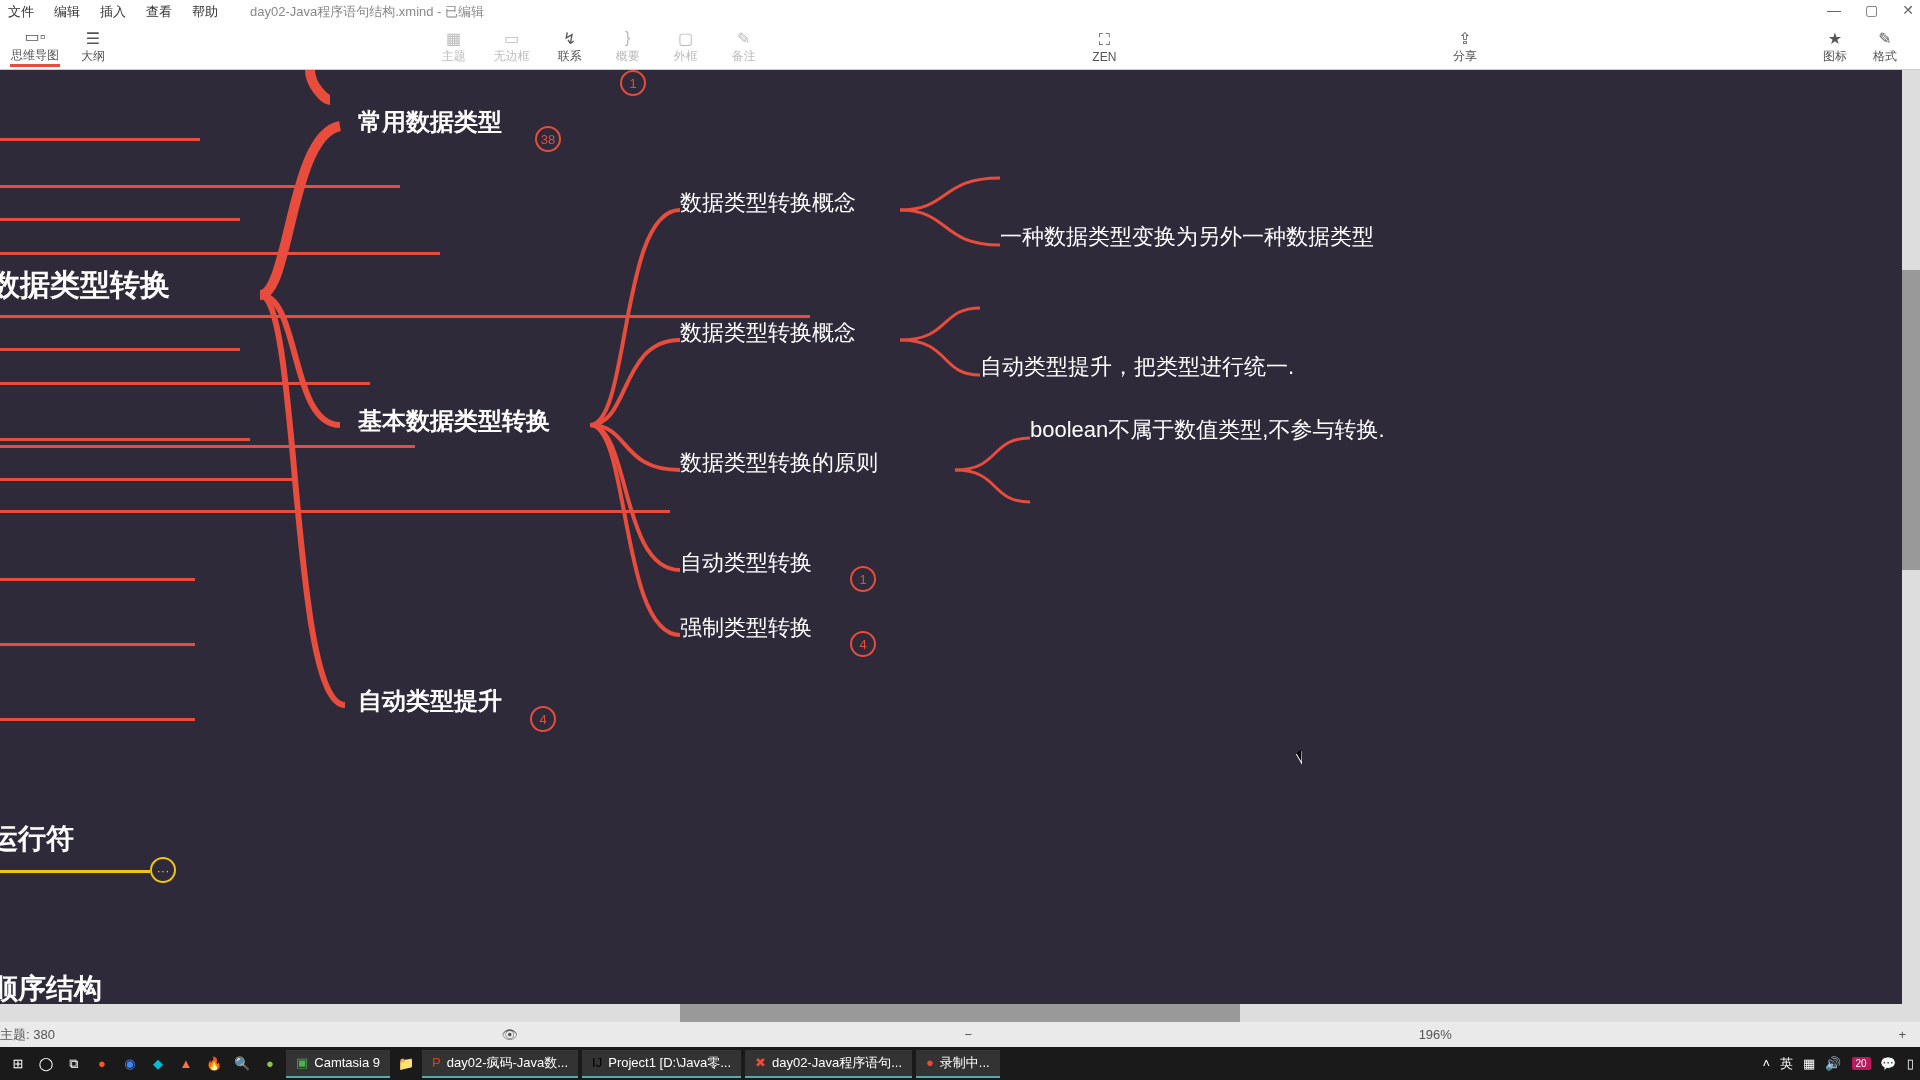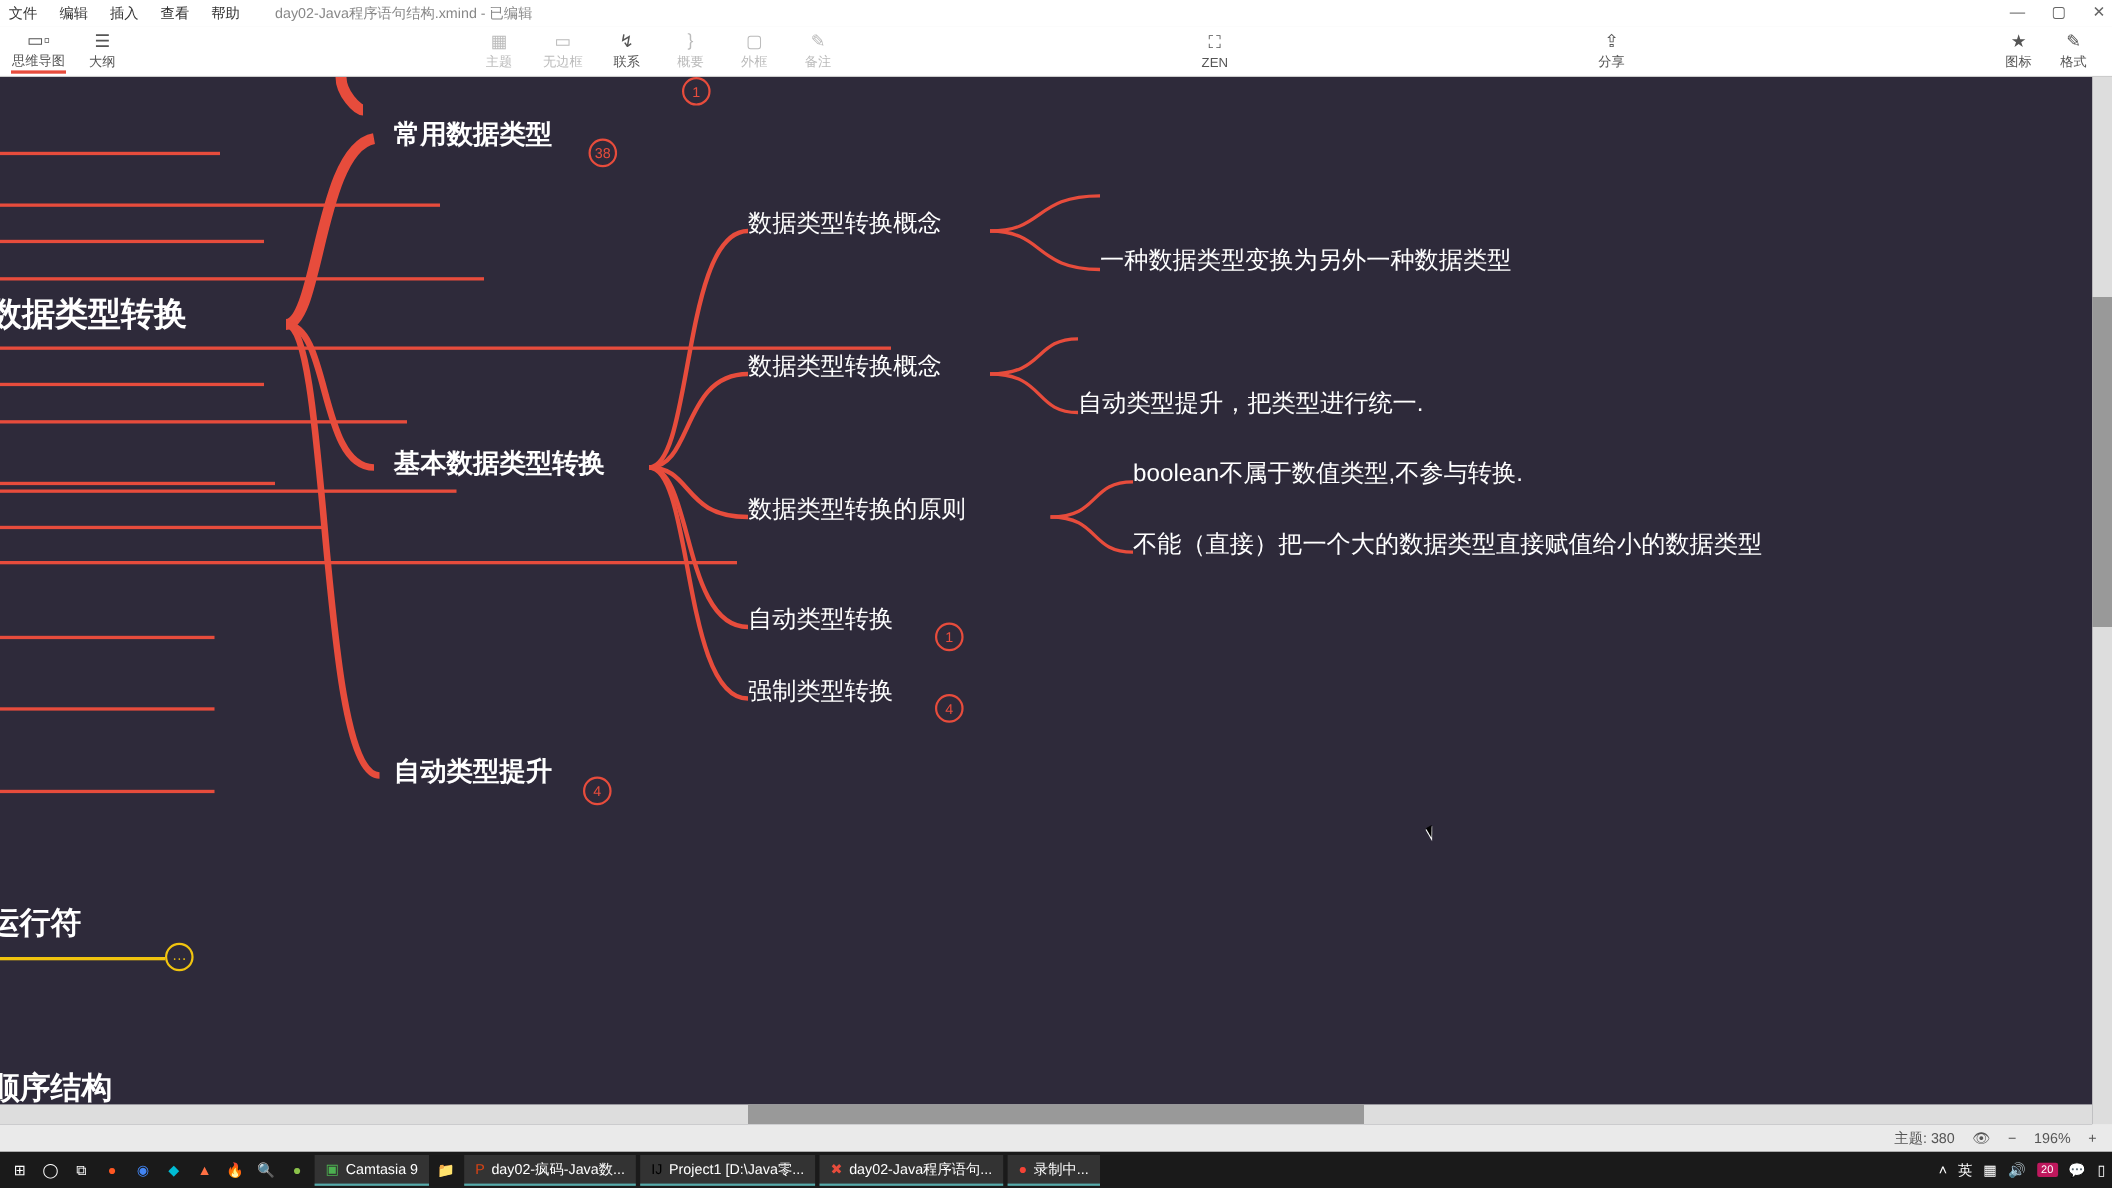--- a/index.html
+++ b/index.html
@@ -17,21 +17,21 @@
 .node{position:absolute;color:#fff;font-weight:bold;white-space:nowrap}
 .node.root{font-size:30px}
 .node.branch{font-size:24px}
 .node.leaf{font-size:22px;font-weight:normal}
 .node.big{font-size:28px}
 .underline{position:absolute;height:3px;background:#e74c3c}
 .underline.yellow{background:#f1c40f}
 .badge{position:absolute;width:26px;height:26px;border:2px solid #e74c3c;border-radius:50%;display:flex;align-items:center;justify-content:center;color:#e74c3c;font-size:13px;background:#2e2a3a}
 .badge.yellow{border-color:#f1c40f;color:#f1c40f}
 svg.connectors{position:absolute;top:0;left:0;width:100%;height:100%;pointer-events:none}
-.statusbar{position:absolute;bottom:33px;left:0;right:0;height:25px;background:#eaeaea;display:flex;align-items:center;justify-content:flex-end;font-size:13px;padding-right:14px;gap:16px;color:#555}
+.statusbar{position:absolute;bottom:33px;left:0;right:0;height:25px;background:#eaeaea;display:flex;align-items:center;justify-content:space-between;font-size:13px;padding-right:14px;gap:16px;color:#555}
 .scrollbar-v{position:absolute;right:0;top:70px;width:18px;height:960px;background:#ddd;display:flex;flex-direction:column}
 .scrollbar-v .thumb{width:100%;background:#999;height:300px;margin-top:200px}
 .scrollbar-h{position:absolute;bottom:58px;left:0;right:18px;height:18px;background:#ddd}
 .scrollbar-h .thumb{height:100%;width:560px;margin-left:680px;background:#999}
 .taskbar{position:absolute;bottom:0;left:0;right:0;height:33px;background:#1a1a1a;display:flex;align-items:center;padding:0 6px;gap:4px;color:#fff;font-size:13px}
 .taskbar .ico{width:24px;height:24px;display:flex;align-items:center;justify-content:center;border-radius:2px}
 .taskbar .app{height:28px;padding:0 10px;display:flex;align-items:center;gap:6px;background:#333;border-bottom:2px solid #5aa}
 .taskbar .tray{margin-left:auto;display:flex;align-items:center;gap:10px}
 .winbtns{position:absolute;right:6px;top:2px;display:flex;gap:24px;color:#666;font-size:14px}
 .cursor{position:absolute;width:0;height:0;border-left:7px solid #fff;border-right:7px solid transparent;border-bottom:12px solid transparent;border-top:0;transform:rotate(-30deg)}
@@ -174,21 +174,20 @@
   <div class="underline" style="left:985;top:115px;width:400px"></div>
   <div class="node leaf" style="left:1000px;top:152px">一种数据类型变换为另外一种数据类型</div>
   <div class="underline" style="left:985;top:182px;width:440px"></div>
 
   <div class="underline" style="left:965;top:245px;width:810px"></div>
   <div class="node leaf" style="left:980px;top:282px">自动类型提升，把类型进行统一.</div>
   <div class="underline" style="left:965;top:312px;width:370px"></div>
 
   <div class="node leaf" style="left:1030px;top:345px">boolean不属于数值类型,不参与转换.</div>
   <div class="underline" style="left:1015;top:375px;width:415px"></div>
-  <div class="node leaf" style="left:1030px;top:410px">不能（直接）把一个大的数据类型直接赋值给小的数据类型</div>
   <div class="underline" style="left:1015;top:440px;width:670px"></div>
 
   <div class="cursor" style="left:1298px;top:680px"></div>
 </div>
 
 <div class="scrollbar-v">
     <div class="thumb"></div>
   </div>
 <div class="scrollbar-h">
     <div class="thumb"></div>

